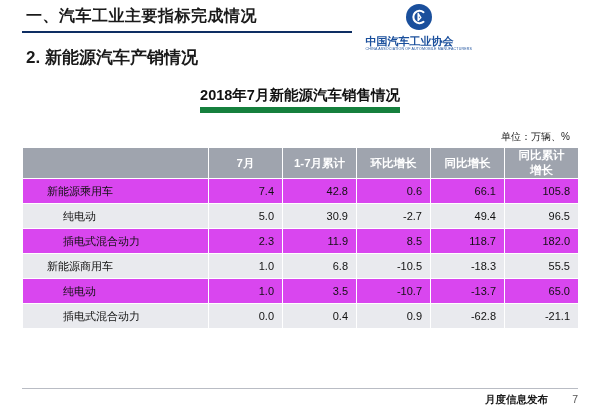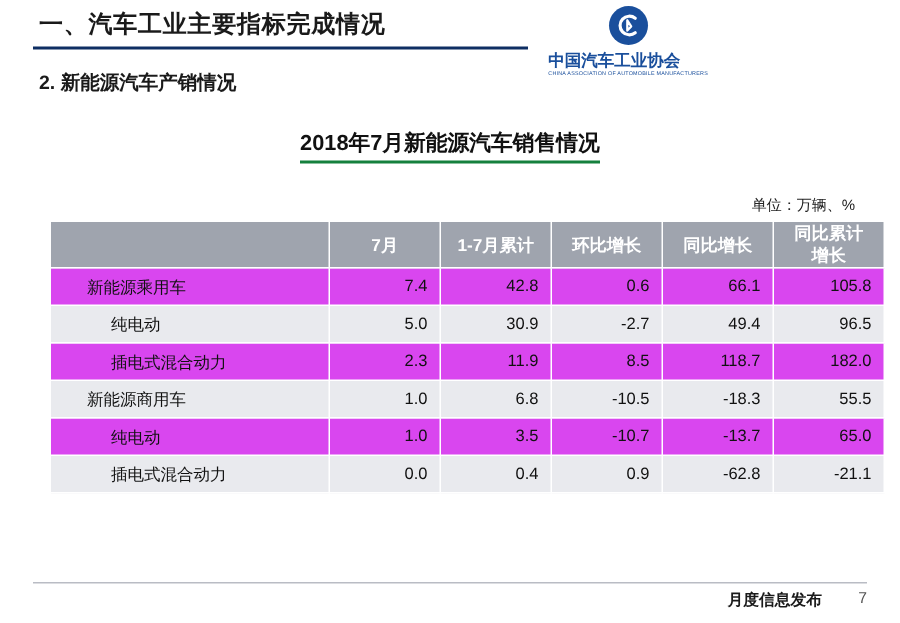--- a/index.html
+++ b/index.html
@@ -76,57 +76,57 @@
     letter-spacing: 0.15px;
     white-space: nowrap;
     transform: scale(1, 1);
   }
 
   
   .section-heading {
     position: absolute;
     left: 26px;
     top: 46px;
-    font-size: 13px;
+    font-size: 17px;
     font-weight: bold;
     color: #1a1a1a;
     white-space: nowrap;
   }
 
   
   .chart-title {
     position: absolute;
     top: 86px;
     left: 0;
     width: 600px;
     text-align: center;
     font-size: 14.5px;
     font-weight: bold;
     color: #111;
   }
   .chart-title span {
     display: inline-block;
-    border-bottom: 2px solid #15803d;
+    border-bottom: 6px solid #15803d;
     padding-bottom: 2px;
   }
 
   
   .unit-note {
     position: absolute;
     right: 30px;
     top: 130px;
     font-size: 10px;
     color: #222;
     white-space: nowrap;
   }
 
   
   .data-table {
     position: absolute;
-    left: 33px;
+    left: 22px;
     top: 147px;
     width: 556px;
     border-collapse: collapse;
     table-layout: fixed;
   }
   .data-table th, .data-table td {
     border: 1px solid #ffffff;
     font-size: 11px;
     height: 24px;
     padding: 0 8px;

